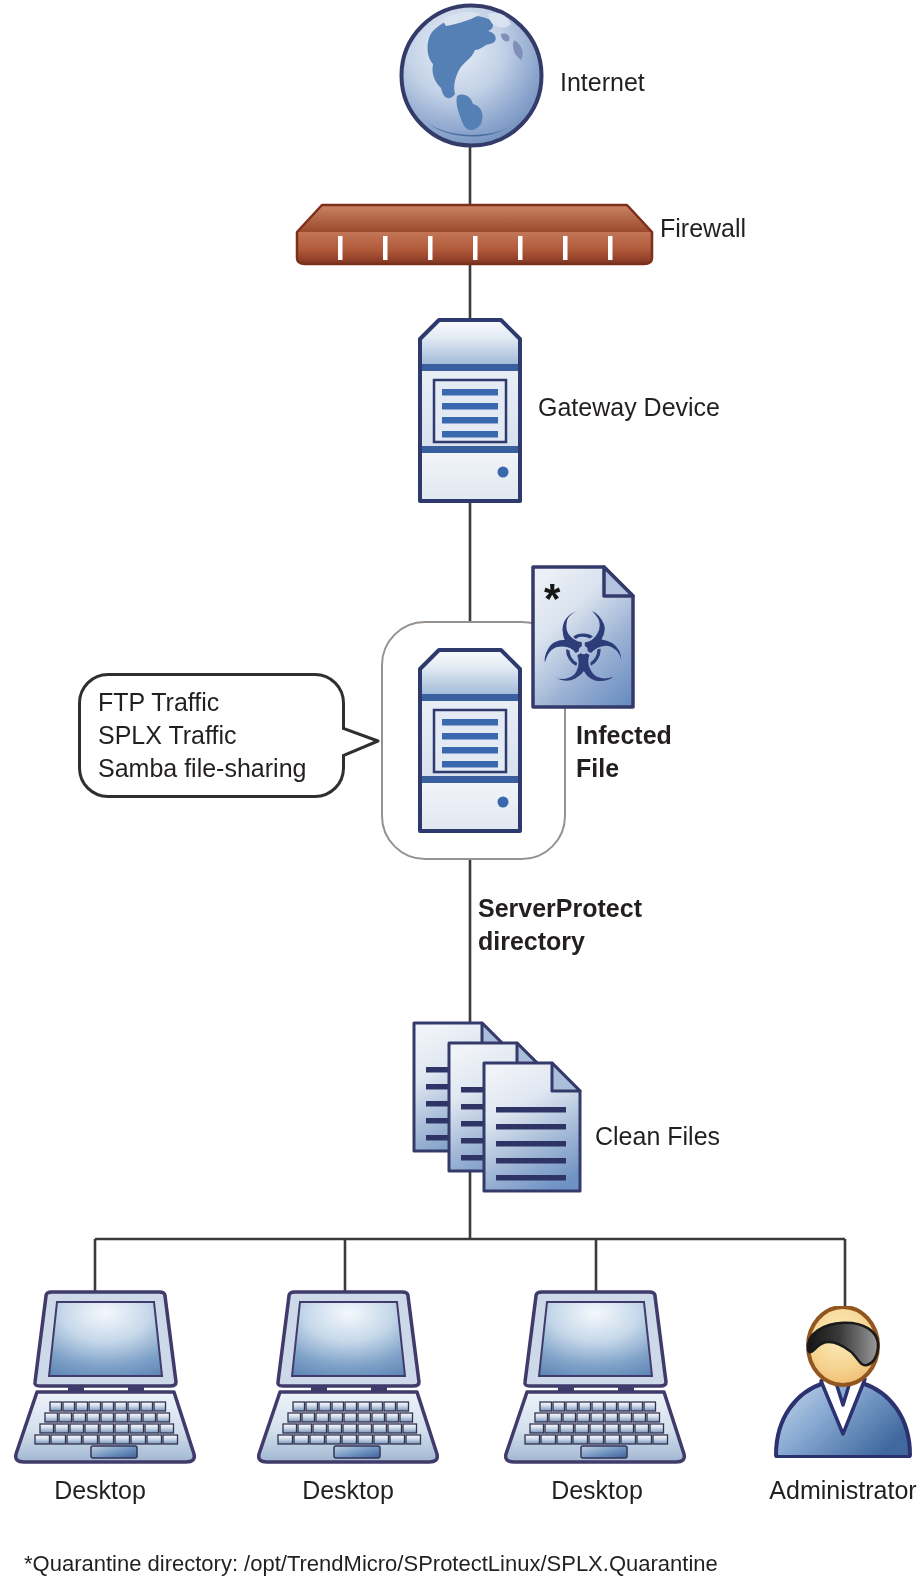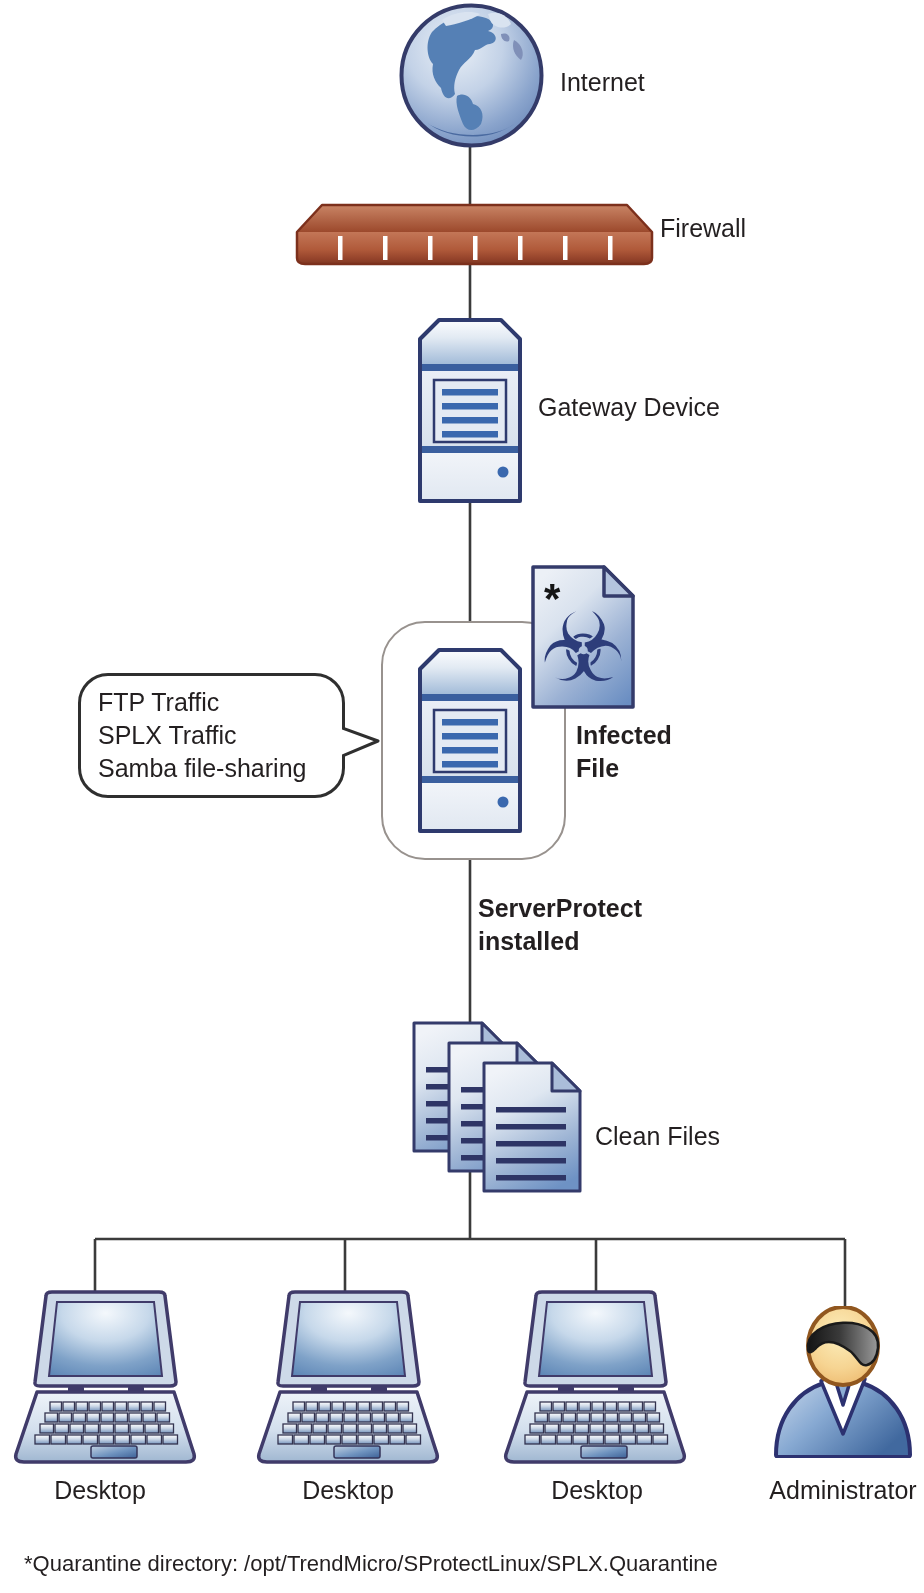--- a/index.html
+++ b/index.html
@@ -249,21 +249,21 @@
     <span>FTP Traffic</span>
     <span>SPLX Traffic</span>
     <span>Samba file-sharing</span>
   </div>
   <svg class="abs" style="left:342px;top:724px;" width="42" height="38" viewBox="0 0 42 38">
     <path d="M0,4 L36,17 L0,32" fill="#ffffff" stroke="#2f2f2f" stroke-width="3" stroke-linejoin="round"></path>
   </svg>
 
   <div class="label two-line" style="left:478px;top:868px;line-height:33px;margin-top:24px;">
     <span>ServerProtect</span>
-    <span>installed</span>
+    <span>directory</span>
   </div>
 
   <svg class="abs" style="left:410px;top:1018px;" width="176" height="177" viewBox="0 0 176 177">
     <use href="#sym-doc" x="2" y="3" width="100" height="132"></use>
     <use href="#sym-doc" x="37" y="23" width="100" height="132"></use>
     <use href="#sym-doc" x="72" y="43" width="100" height="132"></use>
   </svg>
   <div class="label" style="left:595px;top:1120px;">Clean Files</div>
 
   <svg class="abs" style="left:10px;top:1290px;" width="190" height="176">

